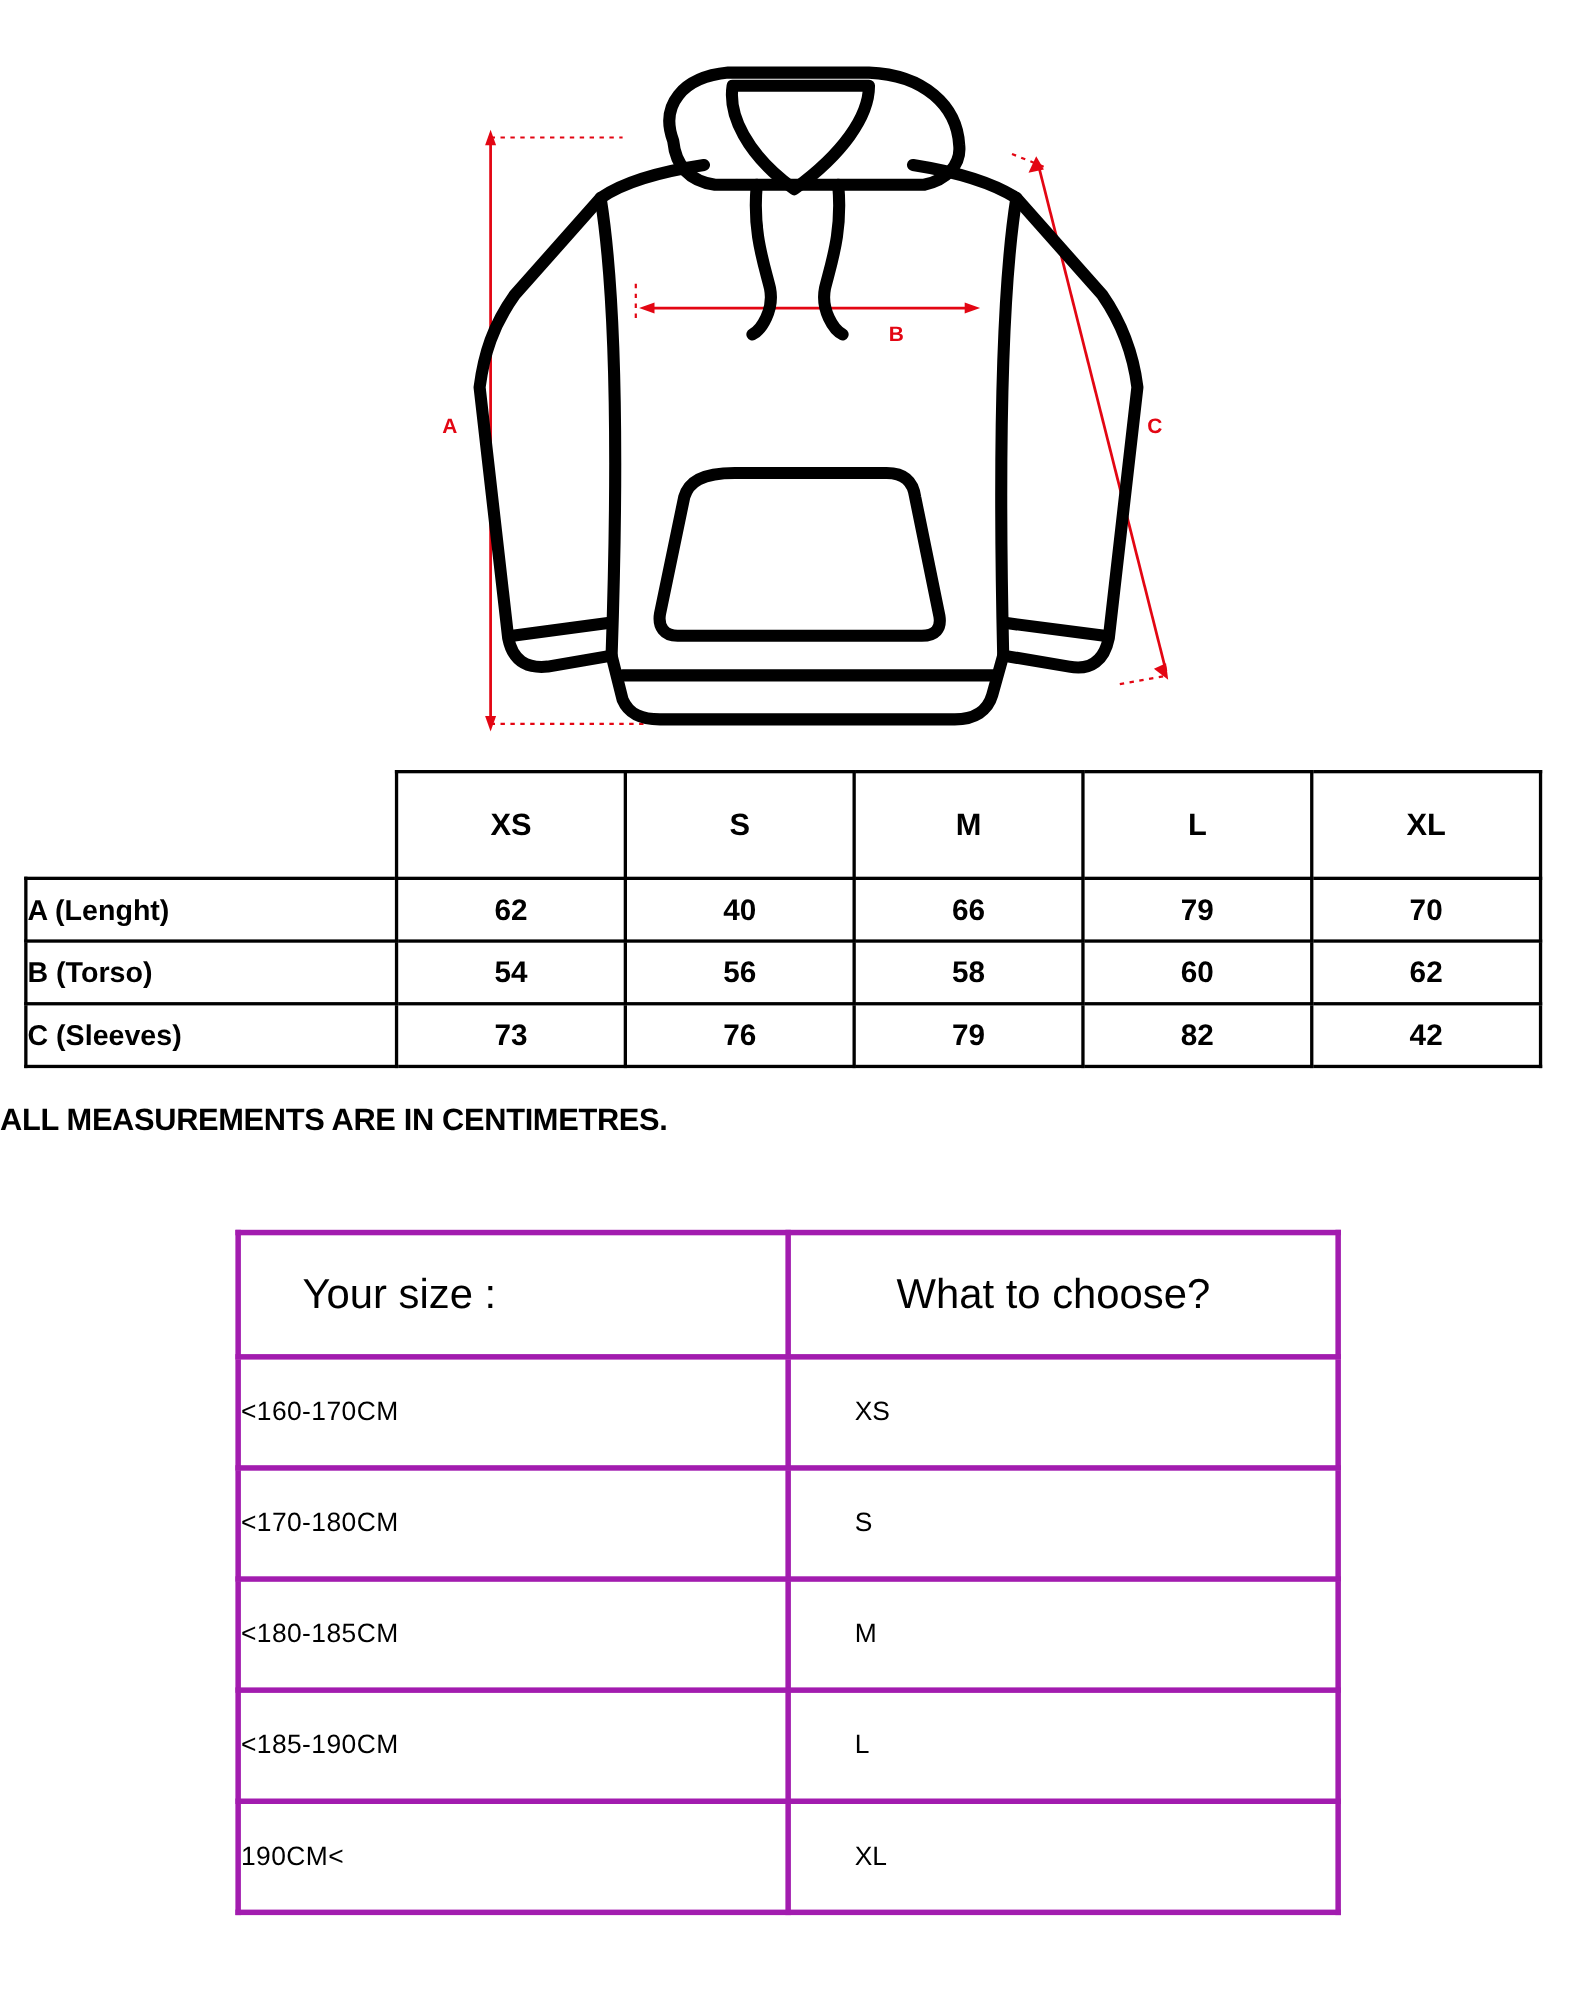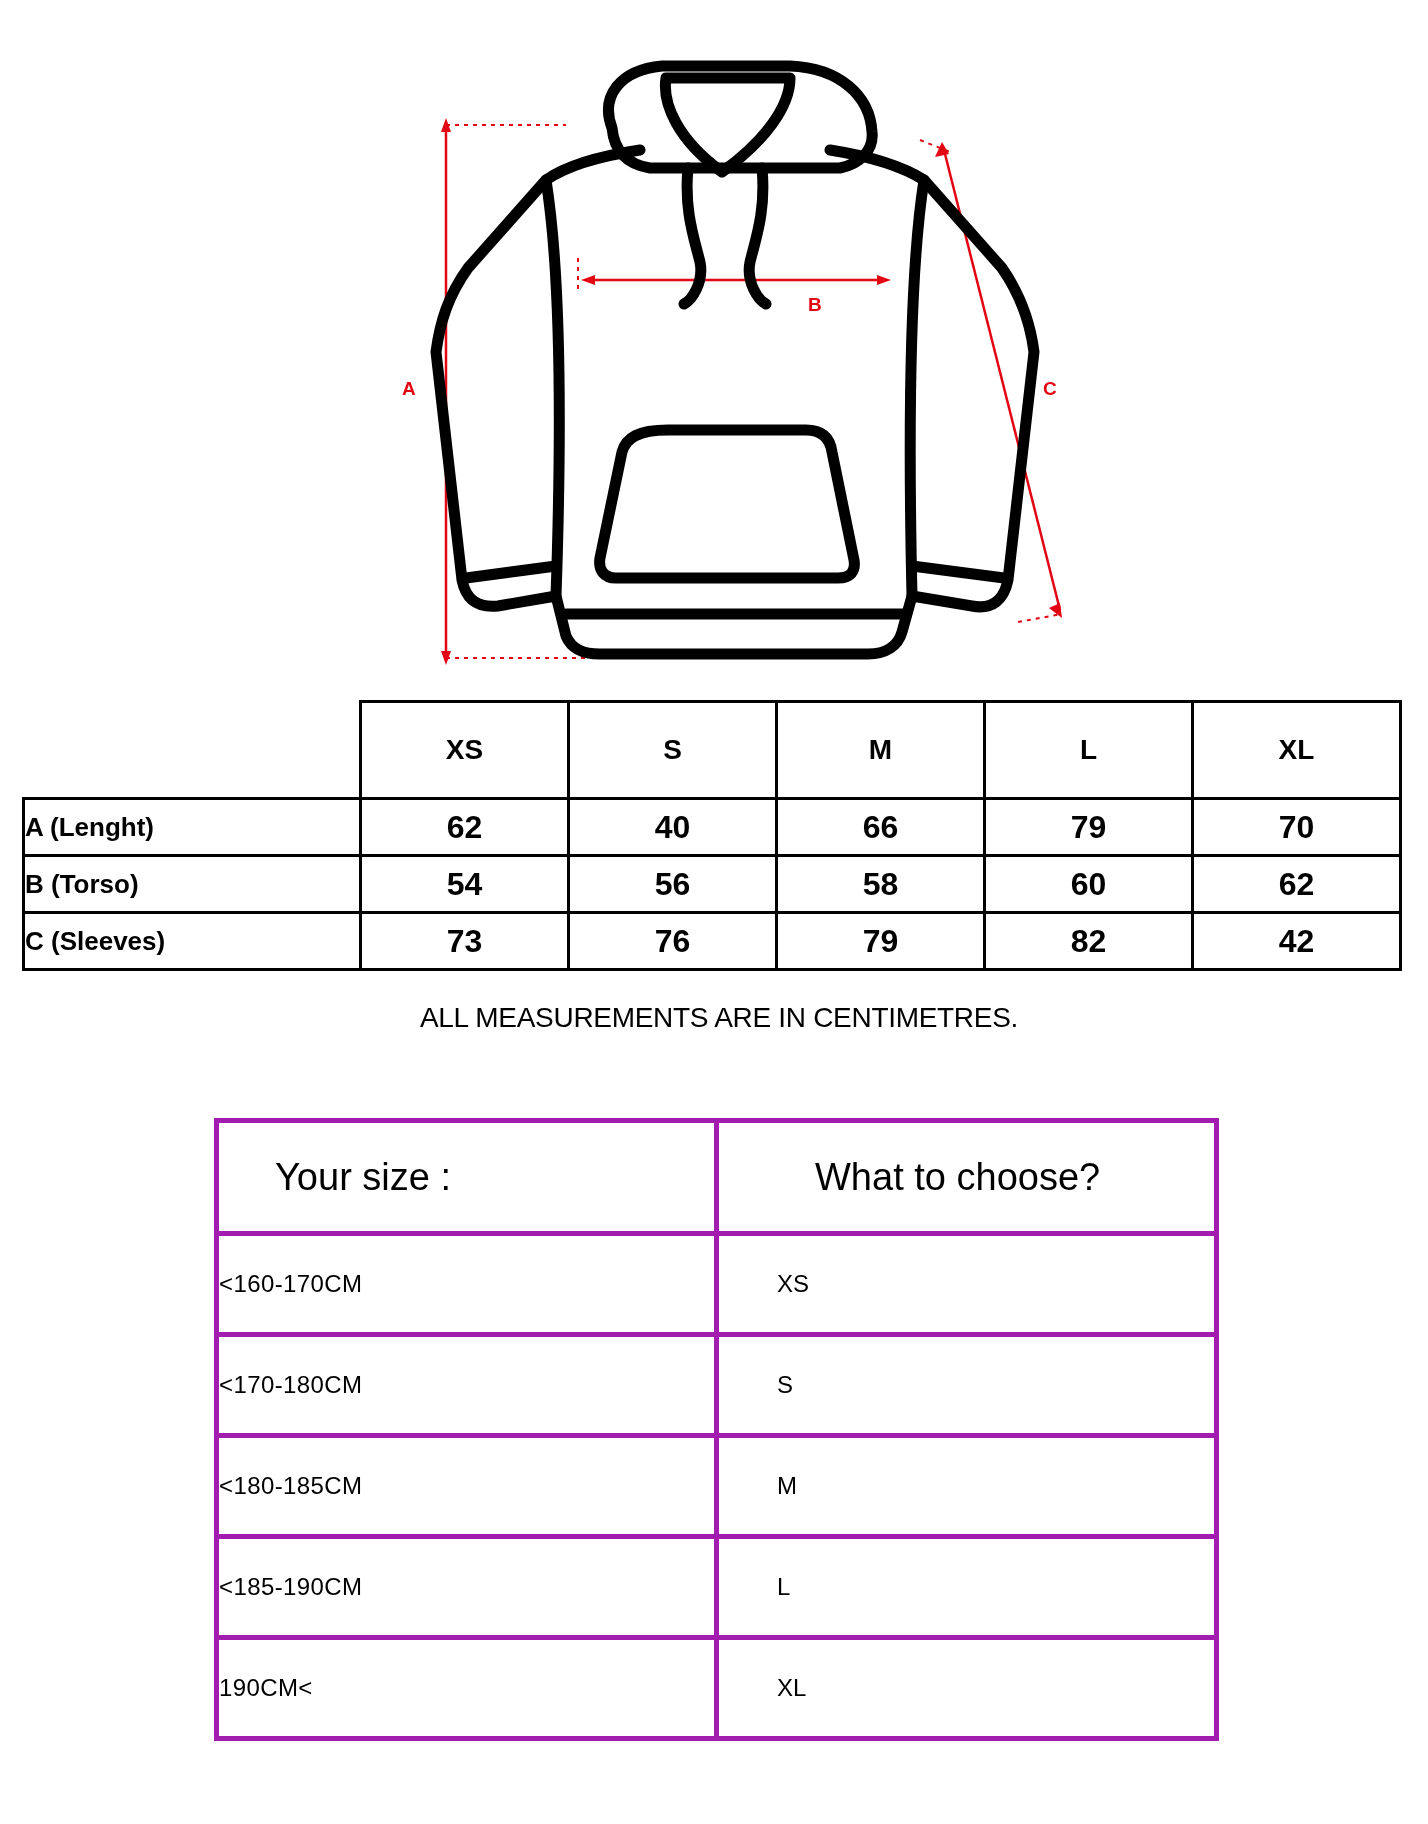--- a/index.html
+++ b/index.html
@@ -48,21 +48,21 @@
   }
   table.measure {
     border-collapse: collapse;
     table-layout: fixed;
     margin-left: 22px;
   }
   table.measure td, table.measure th {
     border: 3px solid #000;
     text-align: center;
     font-weight: bold;
-    font-size: 32px;
+    font-size: 27px;
     height: 54px;
     padding: 0;
     font-family: "Liberation Sans", sans-serif;
   }
   table.measure .rowhead {
     width: 320px;
     text-align: left;
     padding-right: 14px;
     font-size: 26px;
   }
@@ -72,25 +72,25 @@
   table.measure .corner {
     border: none;
   }
   table.measure thead td {
     height: 94px;
     font-size: 28px;
   }
 
   .all-measurements {
     position: absolute;
-    left: 16px;
+    left: 0;
     top: 1002px;
     width: 1406px;
-    text-align: center;
-    font-weight: normal;
+    text-align: left;
+    font-weight: bold;
     font-size: 28px;
     letter-spacing: -0.3px;
   }
 
   
   .advice-wrap {
     position: absolute;
     left: 214px;
     top: 1118px;
     width: 1000px;

